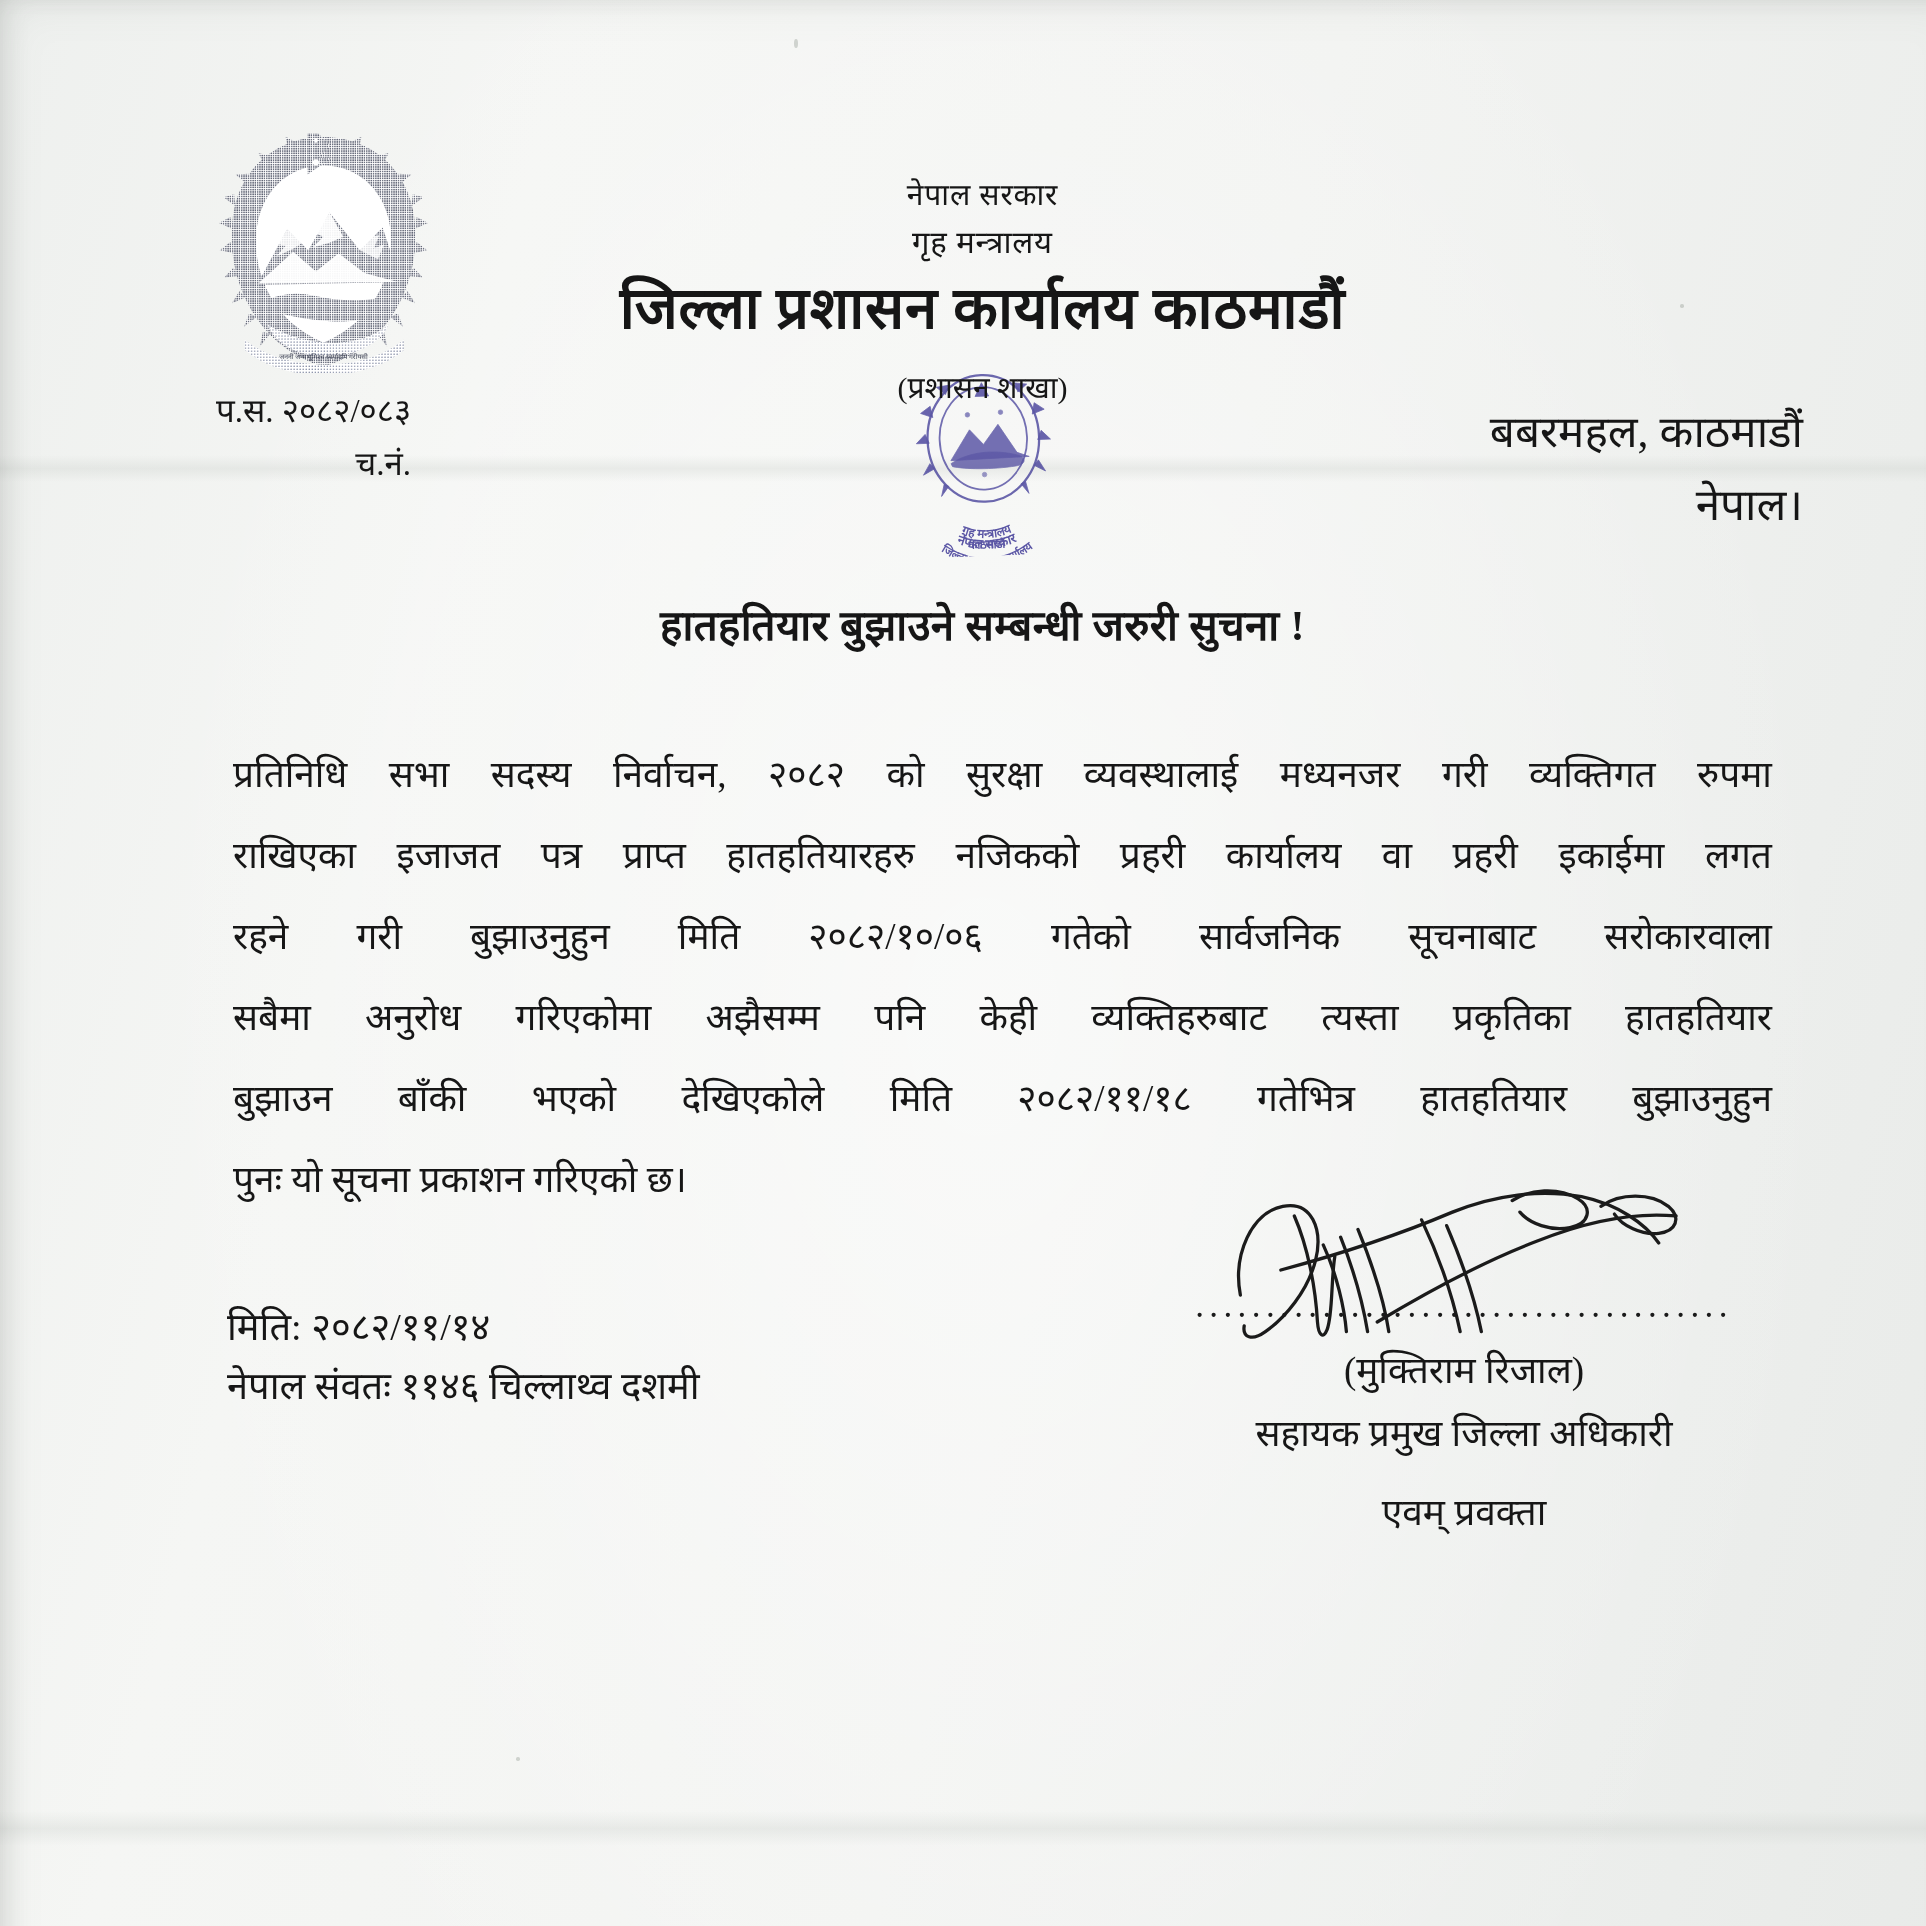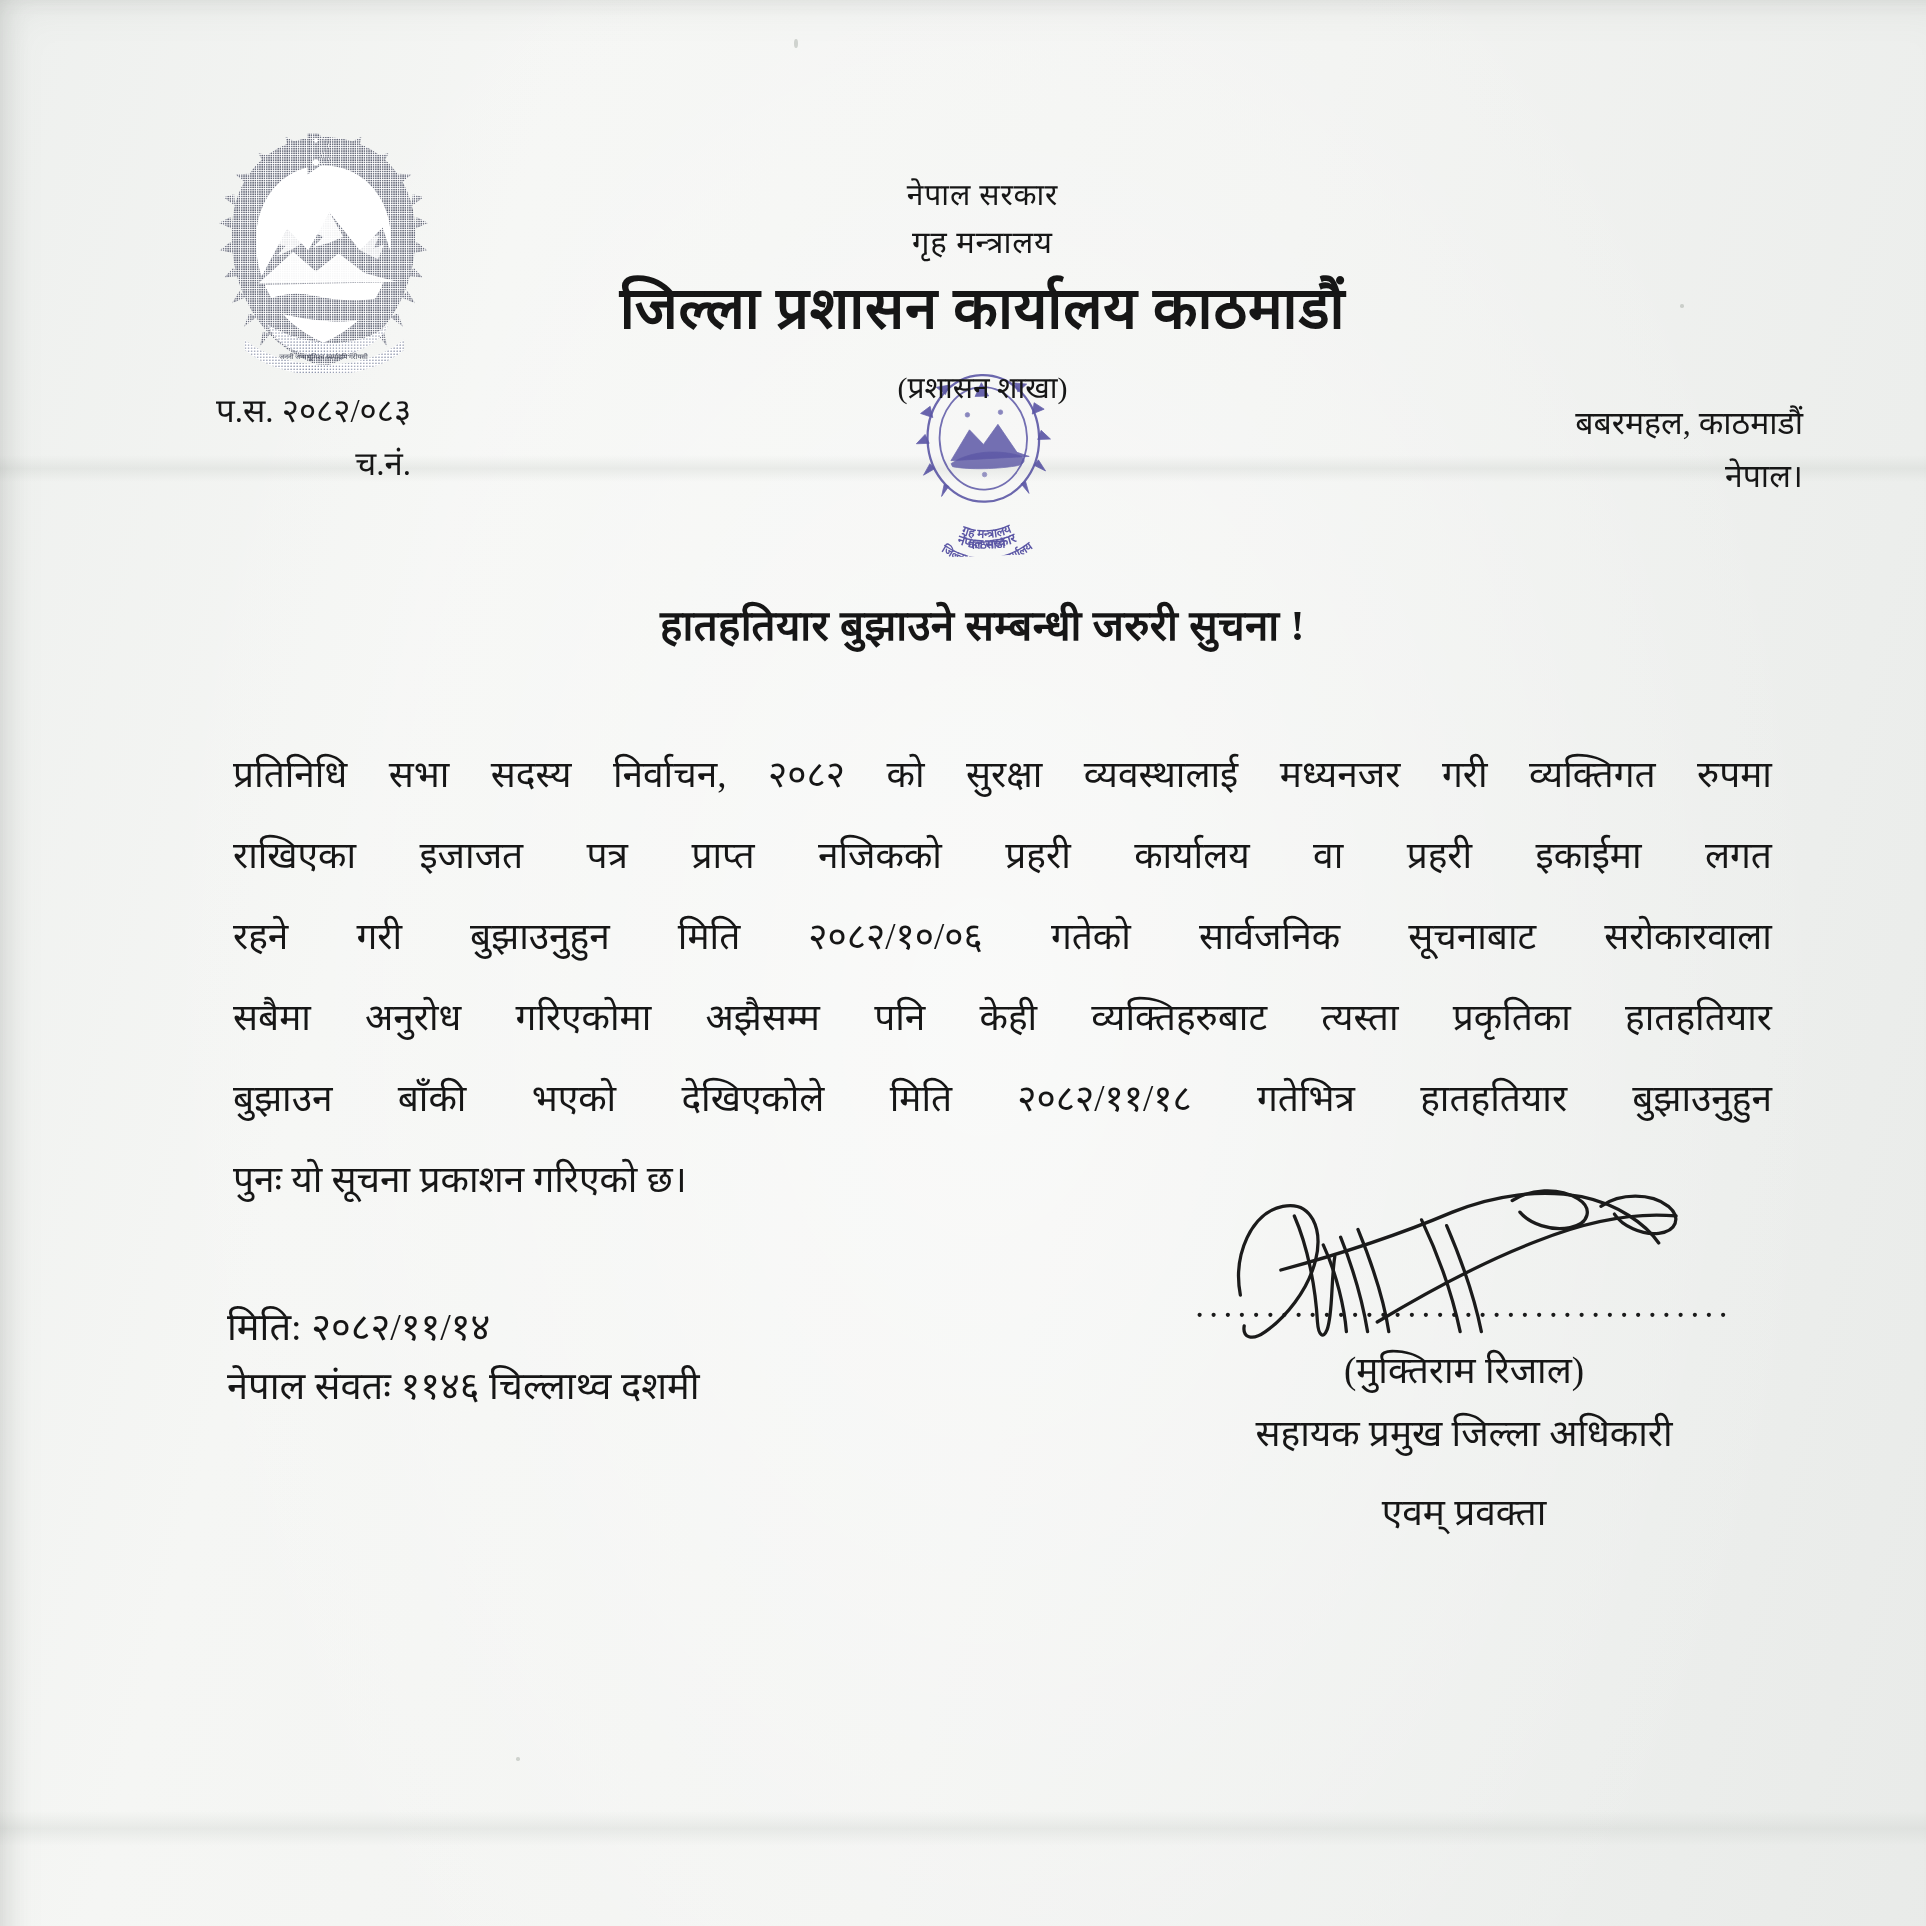--- a/index.html
+++ b/index.html
@@ -91,21 +91,21 @@
     font-size: 33px;
     line-height: 1.6;
   }
   .ref-line { white-space: nowrap; text-align: right; }
 
   
   .addr-block {
     position: absolute;
     right: 162px; top: 397px;
     text-align: right;
-    font-size: 32px;
+    font-size: 44px;
     line-height: 1.65;
   }
 
   
   .stamp {
     position: absolute;
     left: 876px;
     top: 360px;
     width: 216px;
     height: 196px;
@@ -330,20 +330,21 @@
           <span>मध्यनजर</span>
           <span>गरी</span>
           <span>व्यक्तिगत</span>
           <span>रुपमा</span>
         </div>
       <div class="body-line">
           <span>राखिएका</span>
           <span>इजाजत</span>
           <span>पत्र</span>
           <span>प्राप्त</span>
+          <span>हातहतियारहरु</span>
           <span>नजिकको</span>
           <span>प्रहरी</span>
           <span>कार्यालय</span>
           <span>वा</span>
           <span>प्रहरी</span>
           <span>इकाईमा</span>
           <span>लगत</span>
         </div>
       <div class="body-line">
           <span>रहने</span>

